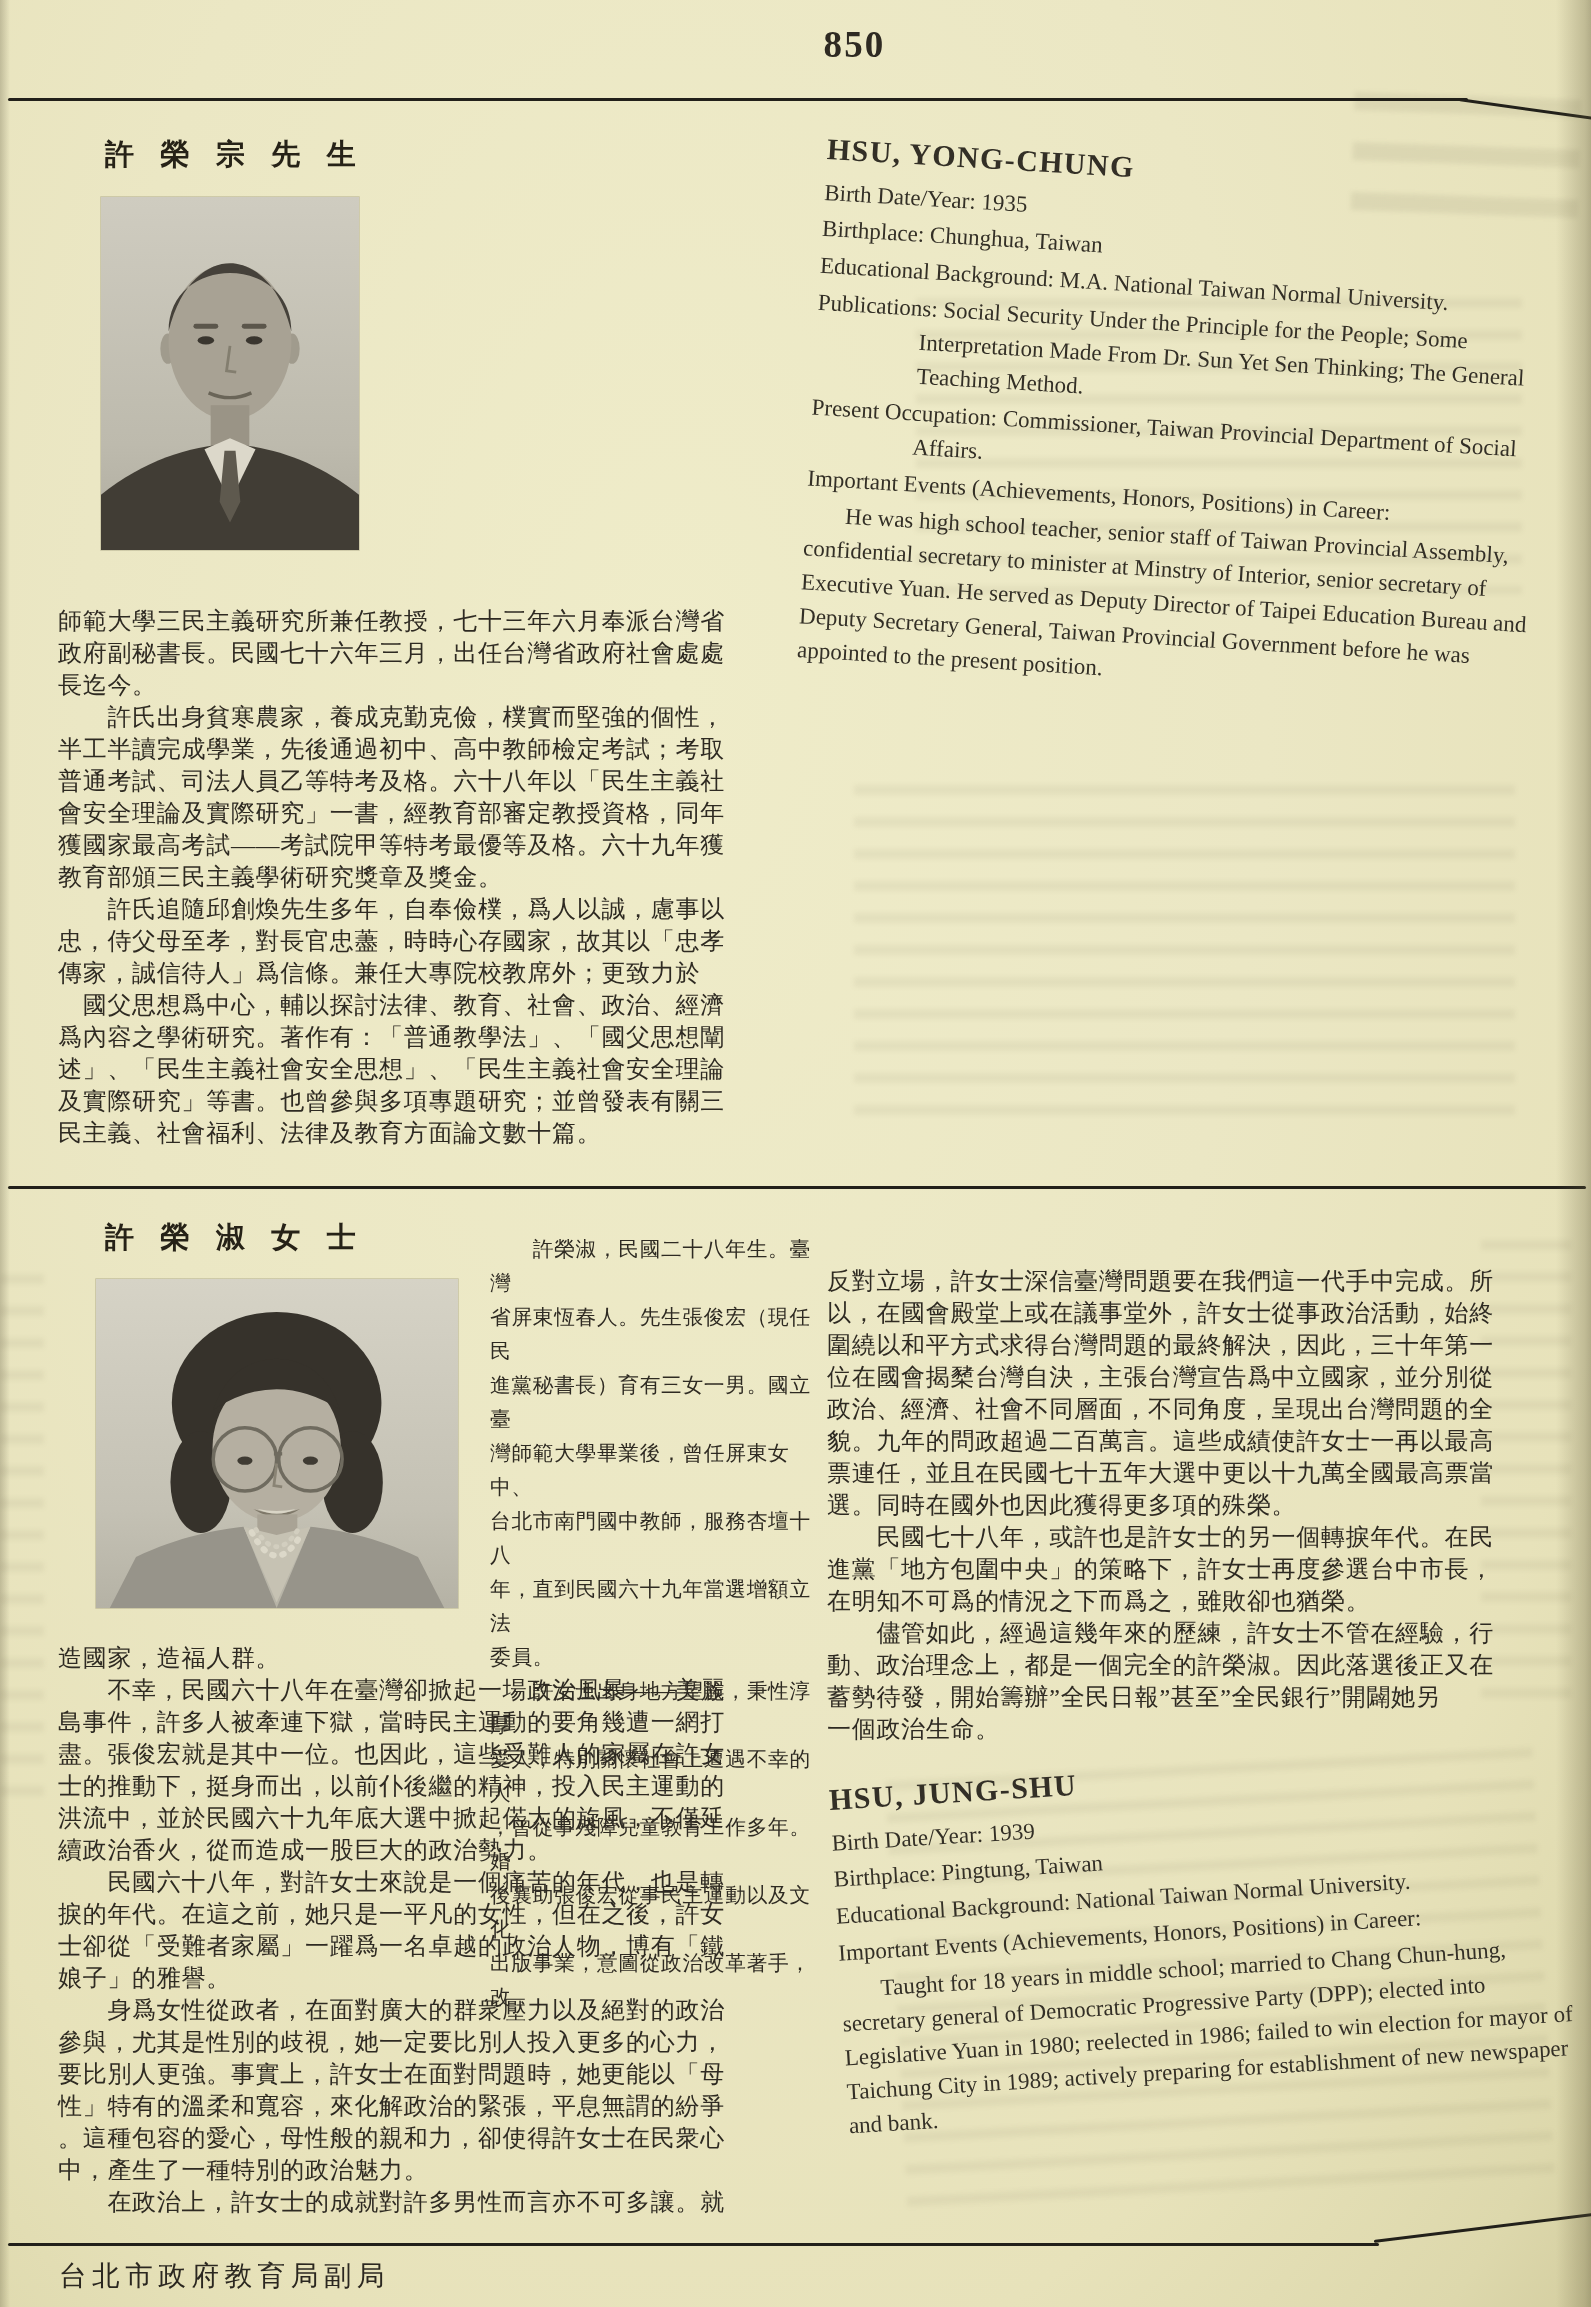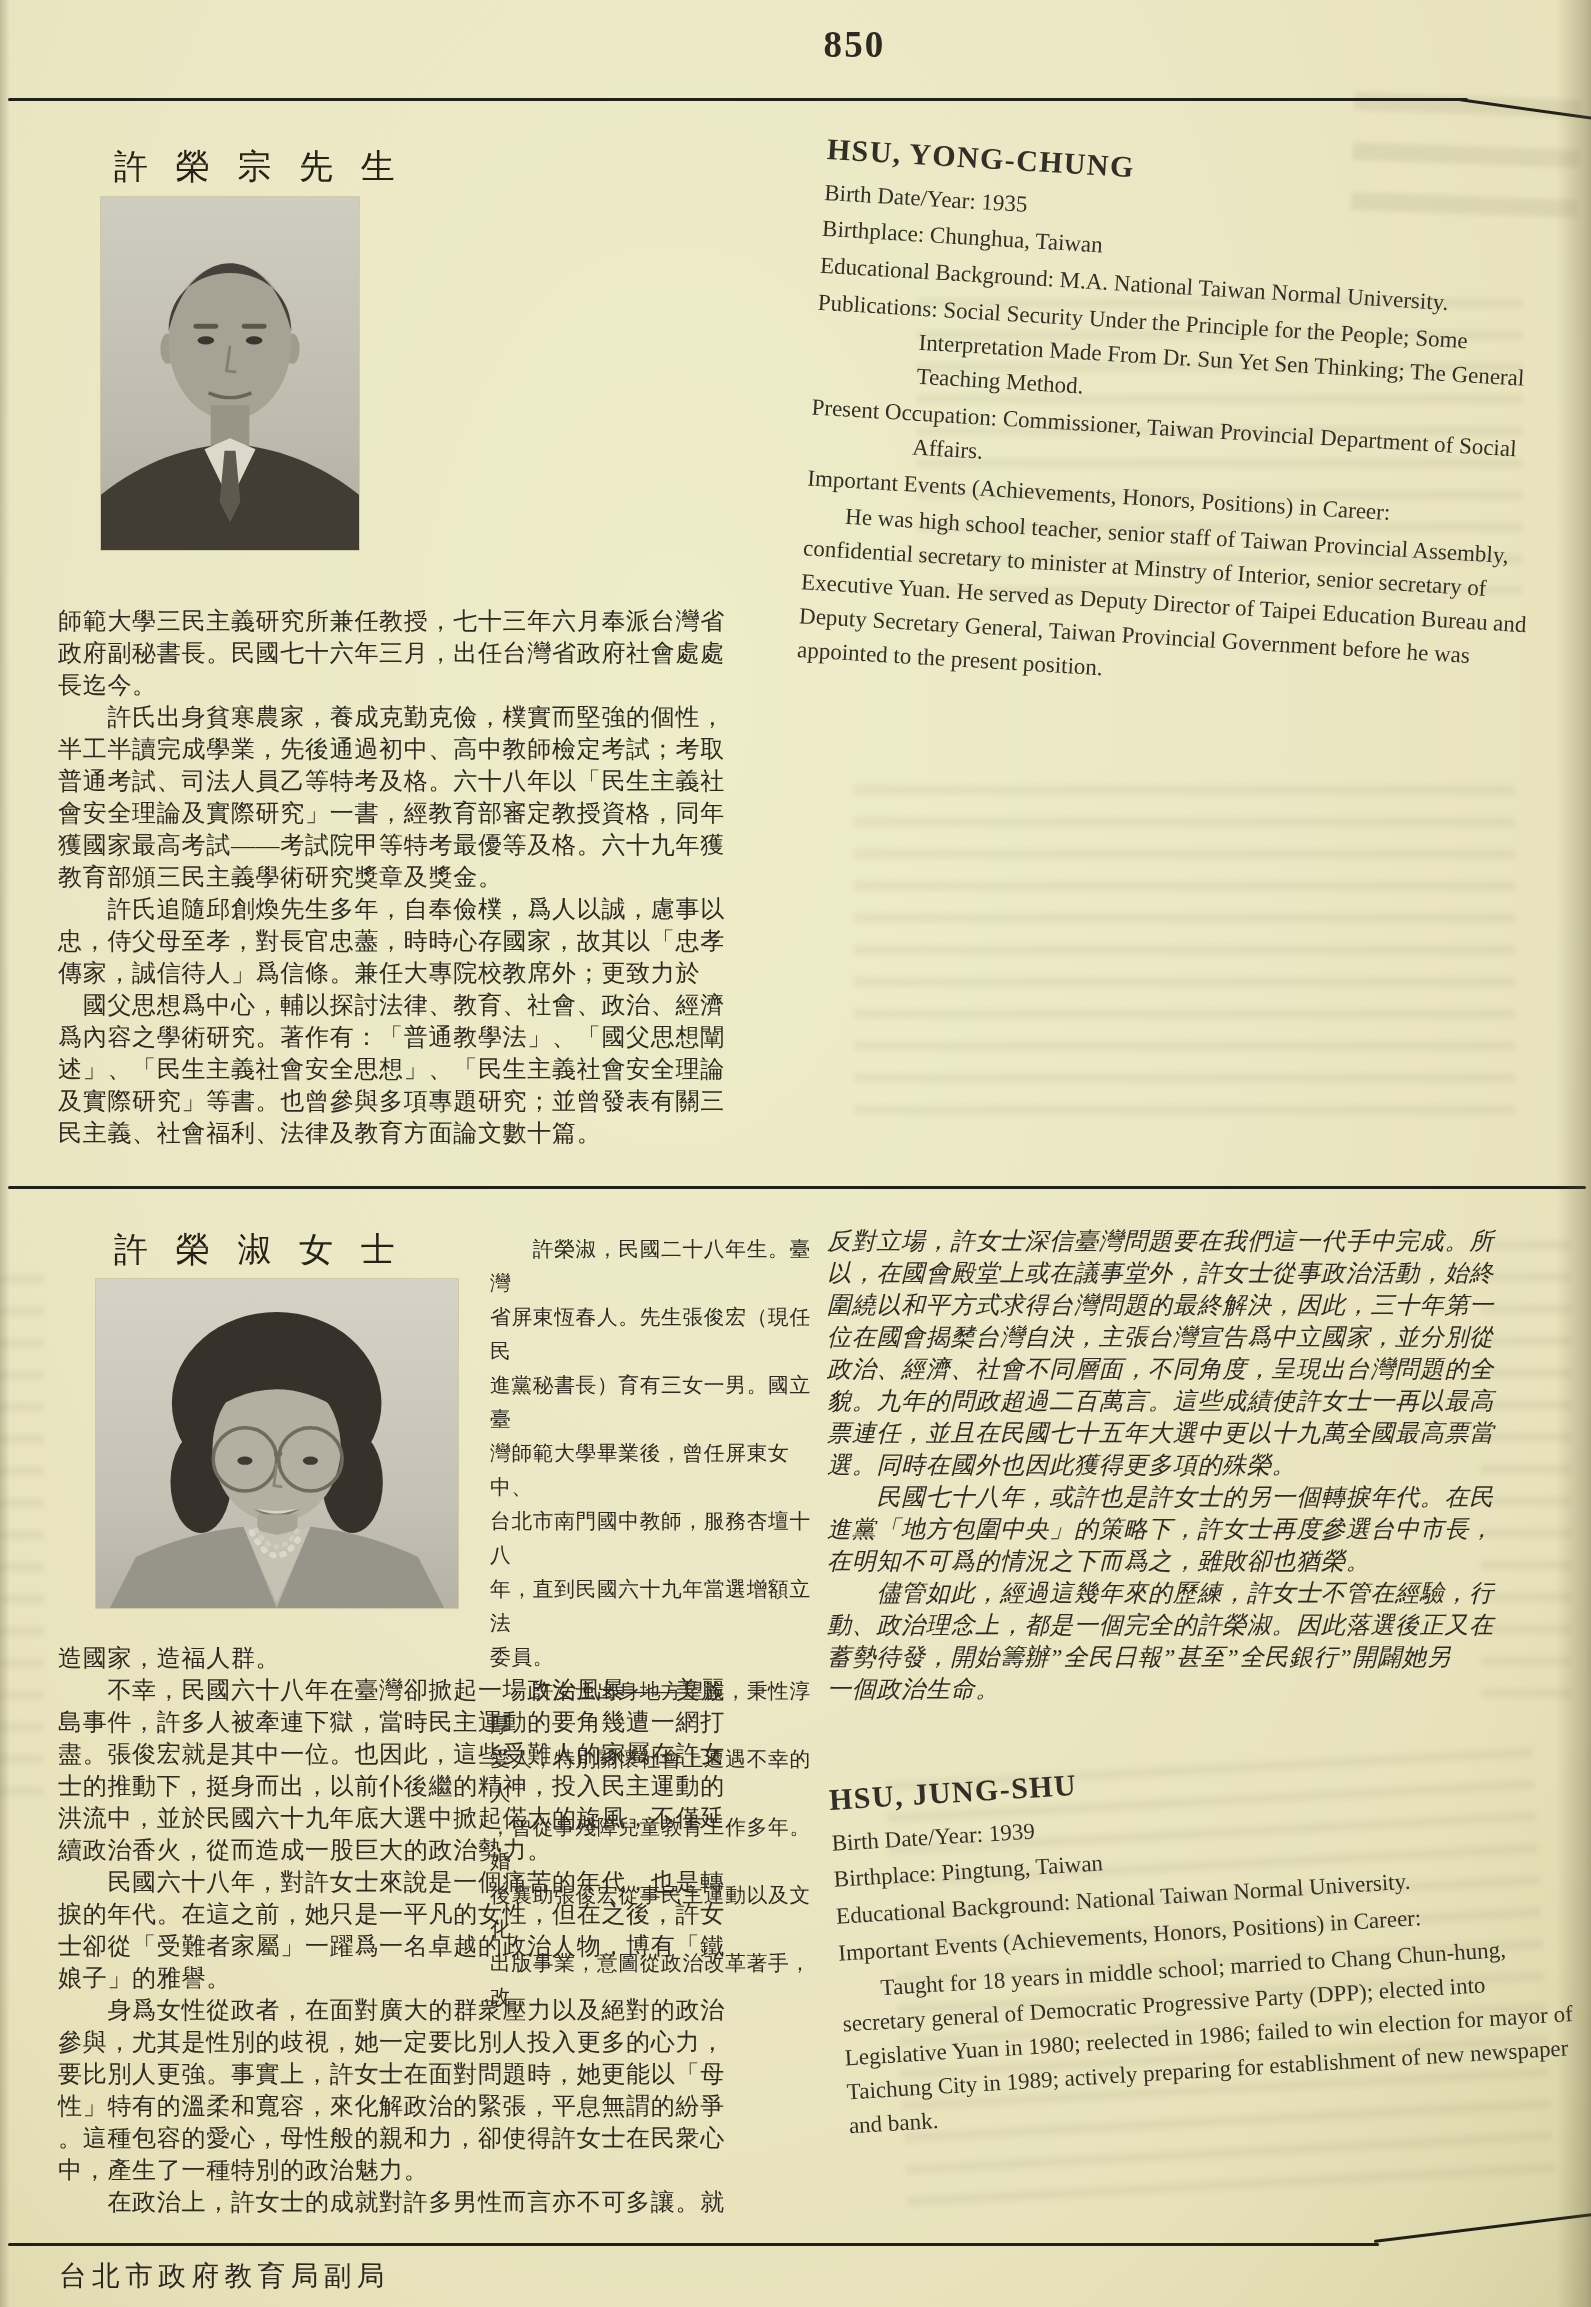--- a/index.html
+++ b/index.html
@@ -27,30 +27,30 @@
   .page-number{position:absolute;left:765px;top:23.4px;width:179px;text-align:center;
     font-size:37px;font-weight:bold;letter-spacing:2.1px;}
 
   .rule{position:absolute;height:3.4px;background:var(--rule);border-radius:2.1px;}
   .r1{left:8.3px;top:98px;width:1460px;}
   .r1b{left:1459px;top:98px;width:145px;transform:rotate(8deg);transform-origin:0 0;}
   .r2{left:8.3px;top:1186px;width:1578px;}
   .r3{left:8.3px;top:2243px;width:1371px;}
   .r3b{left:1374px;top:2240px;width:227px;transform:rotate(-7deg);transform-origin:0 50%;}
 
-  .title{position:absolute;margin:12px;font-size:34px;font-weight:normal;letter-spacing:9.6px;color:#262217;}
+  .title{position:absolute;margin:3px;font-size:29px;font-weight:bold;letter-spacing:9.6px;color:#262217;}
   .t1{left:102px;top:132px;}
   .t2{left:102px;top:1215px;}
 
   .cjk{position:absolute;white-space:pre-line;color:var(--ink);}
   .entry1-side{left:381px;top:135px;width:435px;font-size:25px;line-height:39px;letter-spacing:1.4px;}
   .entry1-full{left:58px;top:605px;width:759px;font-size:24px;line-height:32px;letter-spacing:0.7px;}
   .entry2-side{left:490px;top:1232px;width:332px;font-size:20.7px;line-height:34px;letter-spacing:0.7px;}
   .entry2-full{left:58px;top:1642px;width:759px;font-size:24px;line-height:32px;letter-spacing:0.7px;}
-  .entry2-right{left:827px;top:1225px;width:749px;font-size:24px;line-height:32px;letter-spacing:0.7px;font-style:italic;}
+  .entry2-right{left:827px;top:1265px;width:749px;font-size:24px;line-height:32px;letter-spacing:0.7px;}
 
   .photo{position:absolute;box-shadow:inset 0 0 23.4px rgba(40,35,20,0.22), 0 0 0 0.7px rgba(70,64,40,0.25);}
   .photo1{left:101px;top:197px;width:258px;height:353px;}
   .photo2{left:96px;top:1279px;width:362px;height:329px;}
   .photo svg{display:block;width:100%;height:100%;}
 
   .eng{position:absolute;left:828px;width:745px;font-size:23px;line-height:34px;color:#332f26;}
   .eng1{top:132px;transform:rotate(3.4deg);transform-origin:0 0;}
   .eng2{top:1783px;transform:rotate(-3.5deg);transform-origin:0 0;}
   .eng .name{font-size:30px;font-weight:bold;letter-spacing:1.4px;margin:0 0 9.6px 0;}

